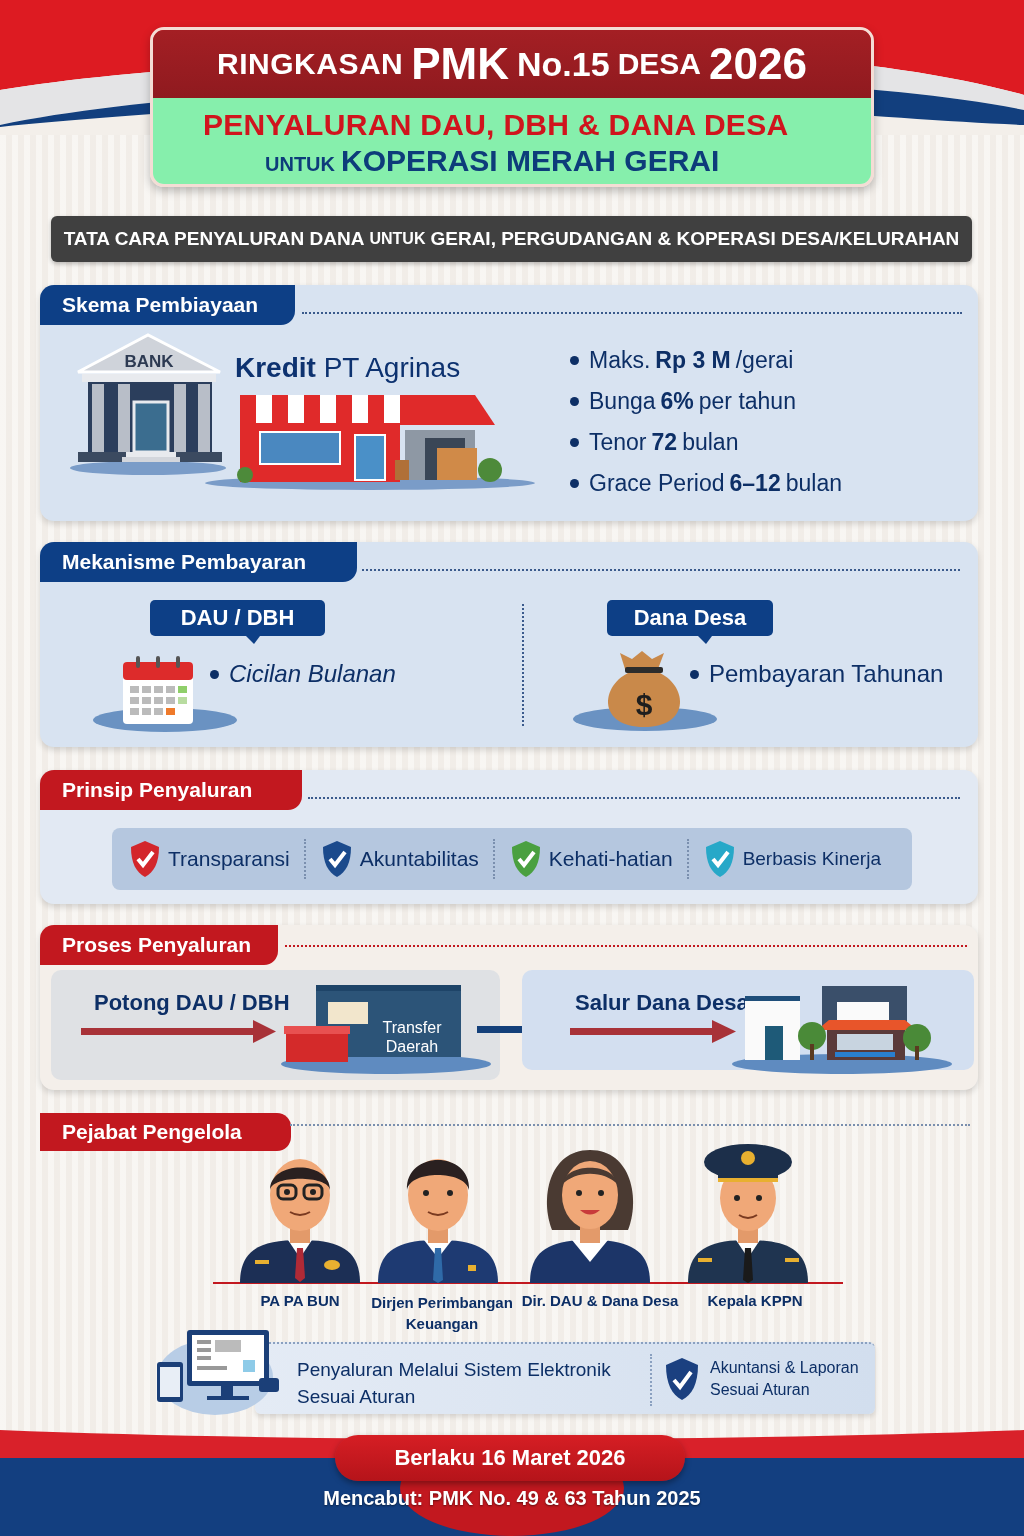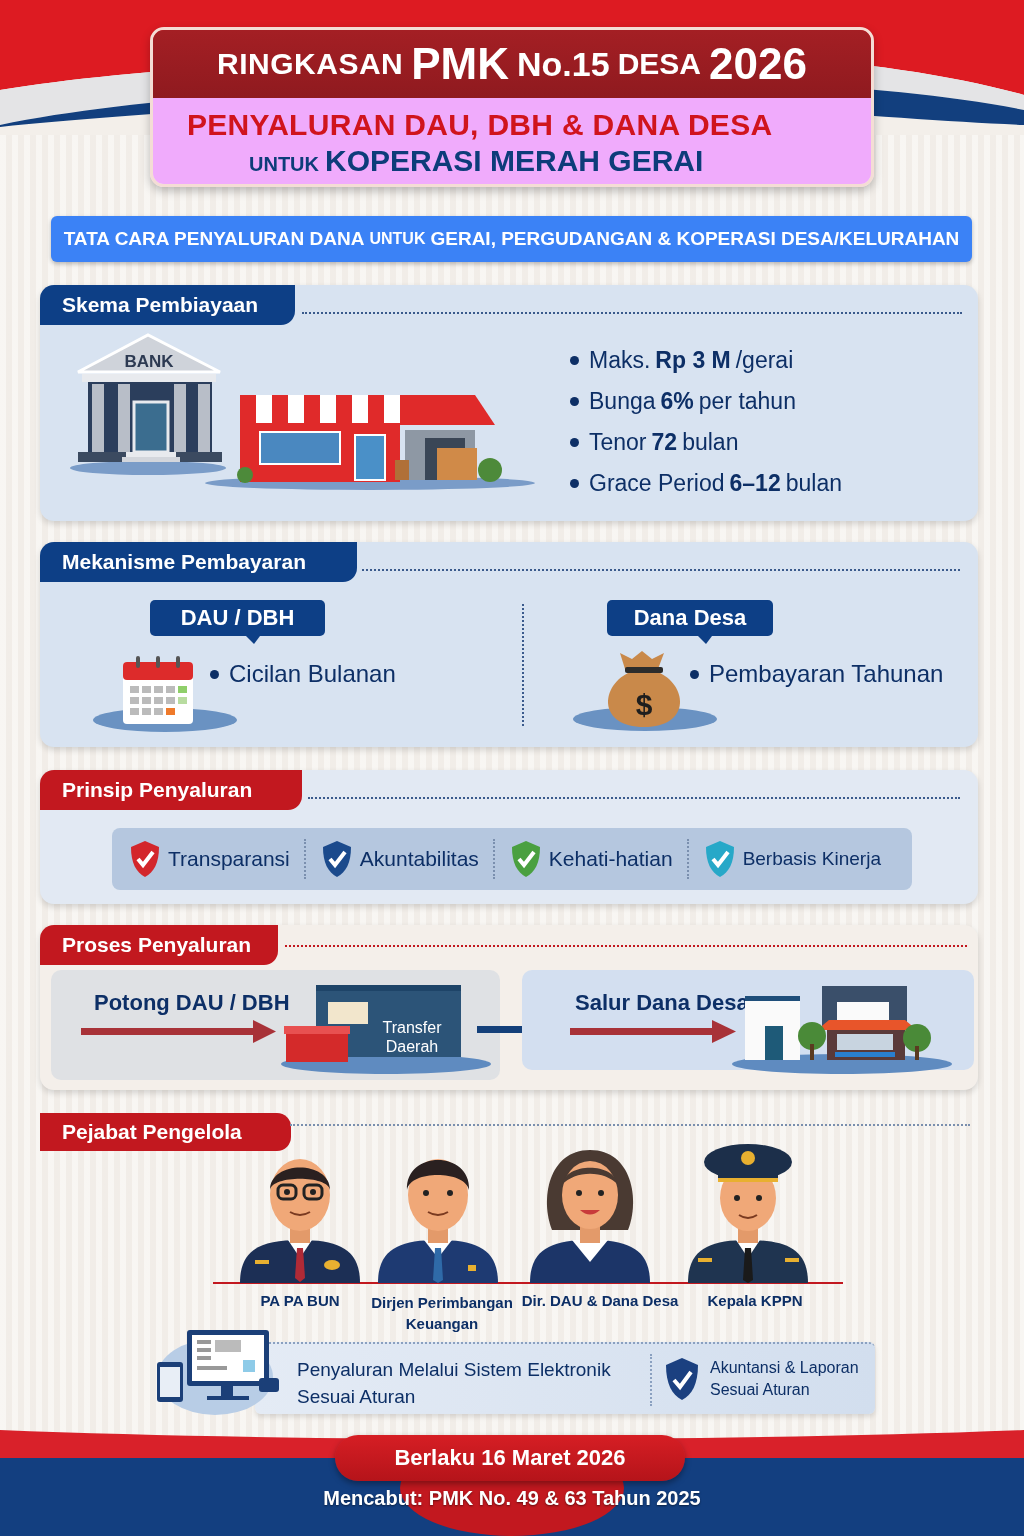--- a/index.html
+++ b/index.html
@@ -26,30 +26,30 @@
     height: 68px; background: linear-gradient(#a41f24, #8f1a1f);
     display: flex; align-items: center; justify-content: center;
     color: #fff; font-weight: bold;
   }
   .header-top .t1 { font-size: 30px; letter-spacing: 0.5px; }
   .header-top .t2 { font-size: 44px; margin: 0 8px; }
   .header-top .t3 { font-size: 34px; margin-right: 8px; }
   .header-top .t4 { font-size: 30px; margin-right: 8px; }
   .header-top .t5 { font-size: 44px; }
   .header-bottom {
-    height: 92px; background: #f0abfc; text-align: left; padding: 10px 0 0 34px;
+    height: 92px; background: #86efac; text-align: left; padding: 10px 0 0 50px;
   }
   .header-bottom .sub1 { color: #d0141d; font-weight: bold; font-size: 30px; letter-spacing: 0.3px; }
   .header-bottom .sub2 { color: #0d3c7a; font-weight: bold; margin-top: 2px; padding-left: 62px; }
   .header-bottom .sub2 .small { font-size: 20px; margin-right: 6px; }
   .header-bottom .sub2 .big { font-size: 30px; }
 
   .blue-bar {
     position: absolute; left: 51px; top: 216px; width: 921px; height: 46px;
-    background: #3b82f6; border-radius: 6px; z-index: 2;
+    background: #404040; border-radius: 6px; z-index: 2;
     display: flex; align-items: center; justify-content: center;
     color: #fff; font-weight: bold; font-size: 19px;
     box-shadow: 0 2px 4px rgba(0,0,0,0.25);
   }
   .blue-bar .sm { font-size: 16px; margin: 0 5px; }
 
   .panel {
     position: absolute; background: #d8e3f1; border-radius: 14px; z-index: 2;
     box-shadow: 0 3px 6px rgba(0,0,0,0.15);
   }
@@ -164,20 +164,23 @@
     <rect x="24" y="54" width="12" height="68" fill="#b8bec8"></rect>
     <rect x="50" y="54" width="12" height="68" fill="#b8bec8"></rect>
     <rect x="106" y="54" width="12" height="68" fill="#b8bec8"></rect>
     <rect x="130" y="54" width="12" height="68" fill="#b8bec8"></rect>
     <rect x="66" y="72" width="34" height="50" fill="#3b6d8f" stroke="#e8eaee" stroke-width="3"></rect>
     <rect x="10" y="122" width="144" height="10" fill="#3b4a60"></rect>
     <rect x="58" y="122" width="50" height="5" fill="#e8eaee"></rect>
     <rect x="54" y="127" width="58" height="5" fill="#d3d6dc"></rect>
   </svg>
 
+  <div class="kredit-title">
+    <b>Kredit</b> <span>PT Agrinas</span>
+  </div>
 
   <svg style="position:absolute; left:165px; top:105px;" width="335" height="100" viewBox="0 0 335 100">
     <ellipse cx="165" cy="93" rx="165" ry="7" fill="#7a9cc8"></ellipse>
     <rect x="200" y="40" width="70" height="50" fill="#8e98a4"></rect>
     <rect x="220" y="48" width="40" height="42" fill="#3a4656"></rect>
     <polygon points="185,5 270,5 290,35 185,35" fill="#e02a2a"></polygon>
     <rect x="35" y="30" width="160" height="62" fill="#e02a2a"></rect>
     <g>
       <rect x="35" y="5" width="160" height="28" fill="#fff"></rect>
       <rect x="35" y="5" width="16" height="28" fill="#e02a2a"></rect>
@@ -244,21 +247,21 @@
         <rect x="64" y="43" width="9" height="7"></rect>
         <rect x="76" y="43" width="9" height="7"></rect>
       <rect x="40" y="54" width="9" height="7"></rect>
         <rect x="52" y="54" width="9" height="7"></rect>
         <rect x="64" y="54" width="9" height="7"></rect>
     </g>
     <rect x="88" y="32" width="9" height="7" fill="#8fcf6a"></rect>
       <rect x="88" y="43" width="9" height="7" fill="#b8dca0"></rect>
     <rect x="76" y="54" width="9" height="7" fill="#ef7a2a"></rect>
   </svg>
-  <div class="mek-text" style="left:170px; top:118px;">
+  <div class="mek-text" style="left:170px; top:118px;font-style:italic;">
       <span class="dot"></span>
       <span>Cicilan Bulanan</span>
     </div>
 
   <div style="position:absolute; left:482px; top:62px; height:122px; border-left:2px dotted #3a5a8c;"></div>
 
   <div class="bubble" style="left:567px; top:58px; width:166px;">Dana Desa</div>
   <svg style="position:absolute; left:530px; top:105px;" width="150" height="90" viewBox="0 0 150 90">
     <ellipse cx="75" cy="72" rx="72" ry="12" fill="#6a92c2"></ellipse>
     <path d="M55 22 L50 6 L62 12 L72 4 L82 12 L94 6 L88 22 Z" fill="#c9894a"></path>

